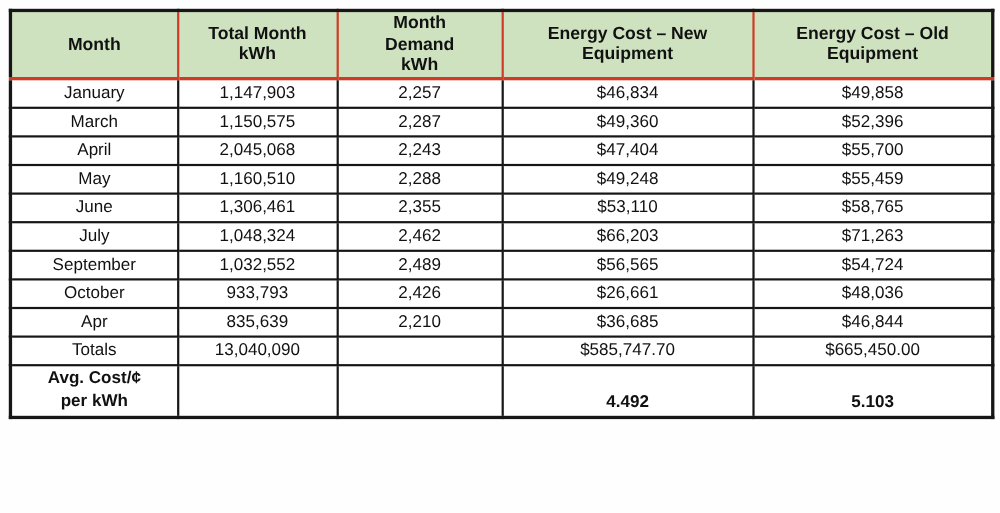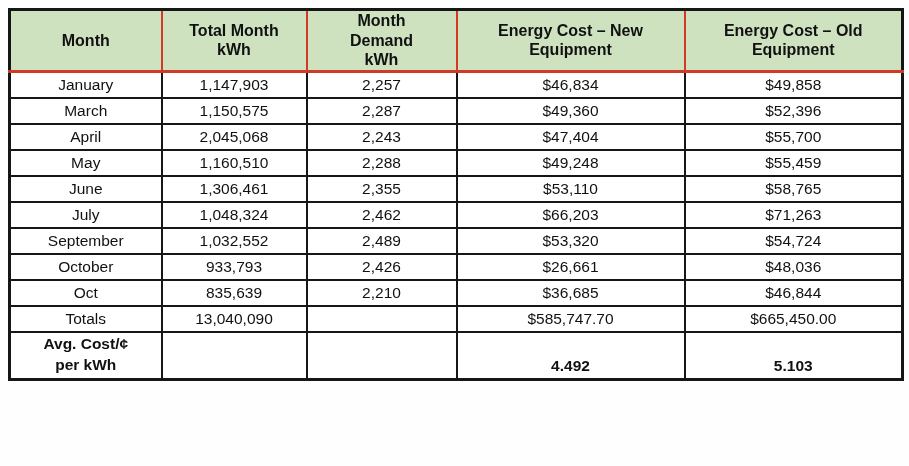--- a/index.html
+++ b/index.html
@@ -144,32 +144,32 @@
           <td>July</td>
           <td>1,048,324</td>
           <td>2,462</td>
           <td>$66,203</td>
           <td>$71,263</td>
         </tr>
         <tr>
           <td>September</td>
           <td>1,032,552</td>
           <td>2,489</td>
-          <td>$53,320</td>
+          <td>$56,565</td>
           <td>$54,724</td>
         </tr>
         <tr>
           <td>October</td>
           <td>933,793</td>
           <td>2,426</td>
           <td>$26,661</td>
           <td>$48,036</td>
         </tr>
         <tr>
-          <td>Oct</td>
+          <td>Apr</td>
           <td>835,639</td>
           <td>2,210</td>
           <td>$36,685</td>
           <td>$46,844</td>
         </tr>
         <tr class="totals-row">
           <td>Totals</td>
           <td>13,040,090</td>
           <td></td>
           <td>$585,747.70</td>

